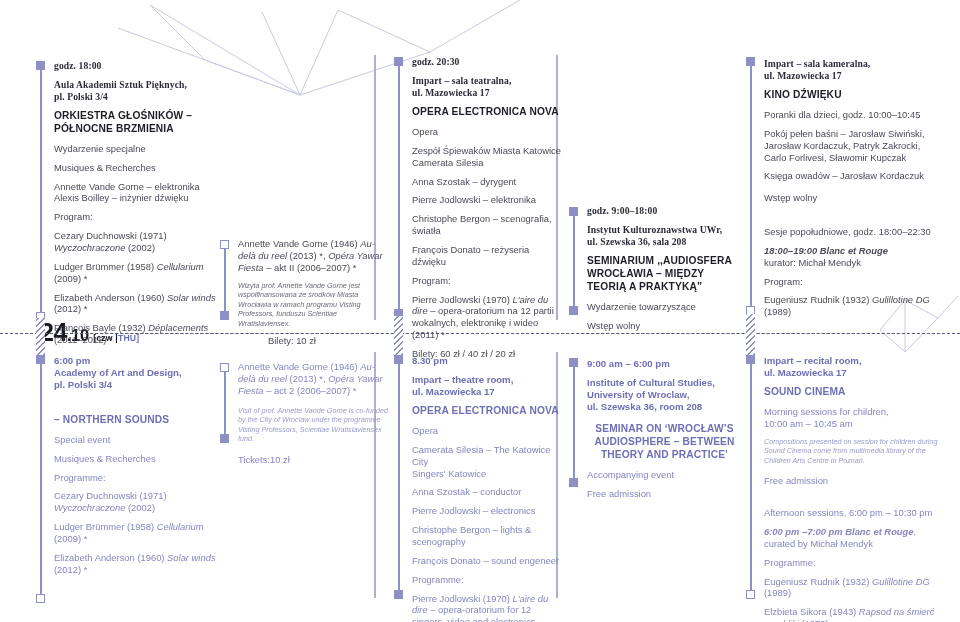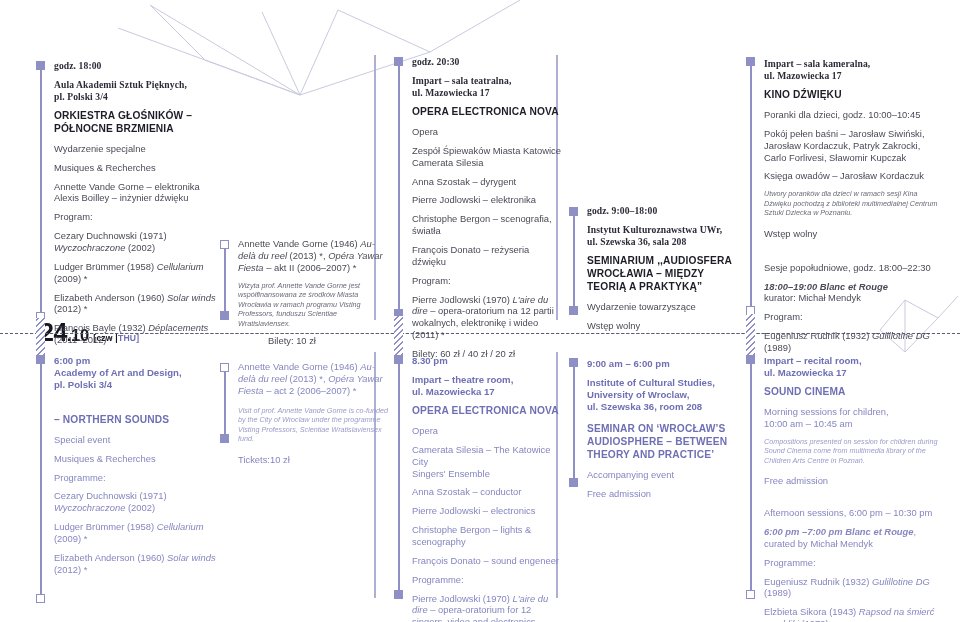--- a/index.html
+++ b/index.html
@@ -211,21 +211,21 @@
   <div class="block" style="left:412px; top:355px; width:152px;">
     <p class="p time-en">8.30 pm</p>
     <p class="p venue-en">
       <span>Impart – theatre room,</span><br>
       <span>ul. Mazowiecka 17</span>
     </p>
     <p class="p title-en">OPERA ELECTRONICA NOVA</p>
     <p class="p body-en">Opera</p>
     <p class="p body-en">
       <span>Camerata Silesia – The Katowice City</span><br>
-      <span>Singers' Ensemble</span>
+      <span>Singers' Katowice</span>
     </p>
     <p class="p body-en">Anna Szostak – conductor</p>
     <p class="p body-en">Pierre Jodlowski – electronics</p>
     <p class="p body-en">Christophe Bergon – lights &amp; scenography</p>
     <p class="p body-en">François Donato – sound engeneer</p>
     <p class="p body-en">Programme:</p>
     <p class="p body-en"><span>Pierre Jodlowski (1970) </span><span class="it">L'aire du dire</span><span> – opera-oratorium for 12 singers, video and electronics (2011) *</span></p>
 
   </div>
 
@@ -244,21 +244,21 @@
     <p class="p body-pl">Wstęp wolny</p>
   </div>
 
   <div class="block" style="left:587px; top:358px; width:155px;">
     <p class="p time-en">9:00 am – 6:00 pm</p>
     <p class="p venue-en">
       <span>Institute of Cultural Studies,</span><br>
       <span>University of Wroclaw,</span><br>
       <span>ul. Szewska 36, room 208</span>
     </p>
-    <p class="p title-en" style="margin-top:10px;">
+    <p class="p title-en" style="margin-top:10px;text-align:center;">
       <span>SEMINAR ON ‘WROCŁAW’S</span><br>
       <span>AUDIOSPHERE – BETWEEN</span><br>
       <span>THEORY AND PRACTICE’</span>
     </p>
     <p class="p body-en">Accompanying event</p>
     <p class="p body-en">Free admission</p>
   </div>
 
   <div class="block" style="left:764px; top:58px; width:178px;">
     <p class="p venue-pl">
@@ -266,21 +266,20 @@
       <span>ul. Mazowiecka 17</span>
     </p>
     <p class="p title-pl">KINO DŹWIĘKU</p>
     <p class="p body-pl">Poranki dla dzieci, godz. 10:00–10:45</p>
     <p class="p body-pl">
       <span>Pokój pełen baśni – Jarosław Siwiński,</span><br>
       <span>Jarosław Kordaczuk, Patryk Zakrocki,</span><br>
       <span>Carlo Forlivesi, Sławomir Kupczak</span>
     </p>
     <p class="p body-pl">Księga owadów – Jarosław Kordaczuk</p>
-    <p class="p small-pl">Utwory poranków dla dzieci w ramach sesji Kina Dźwięku pochodzą z biblioteki multimedialnej Centrum Sztuki Dziecka w Poznaniu.</p>
     <p class="p body-pl" style="margin-top:10px;">Wstęp wolny</p>
     <p class="p body-pl" style="margin-top:22px;">Sesje popołudniowe, godz. 18:00–22:30</p>
     <p class="p body-pl">
       <b class="it">18:00–19:00 Blanc et Rouge</b><br>
       <span>kurator: Michał Mendyk</span>
     </p>
     <p class="p body-pl">Program:</p>
     <p class="p body-pl"><span>Eugeniusz Rudnik (1932) </span><span class="it">Gulillotine DG</span><span> (1989)</span></p>
   </div>
 

